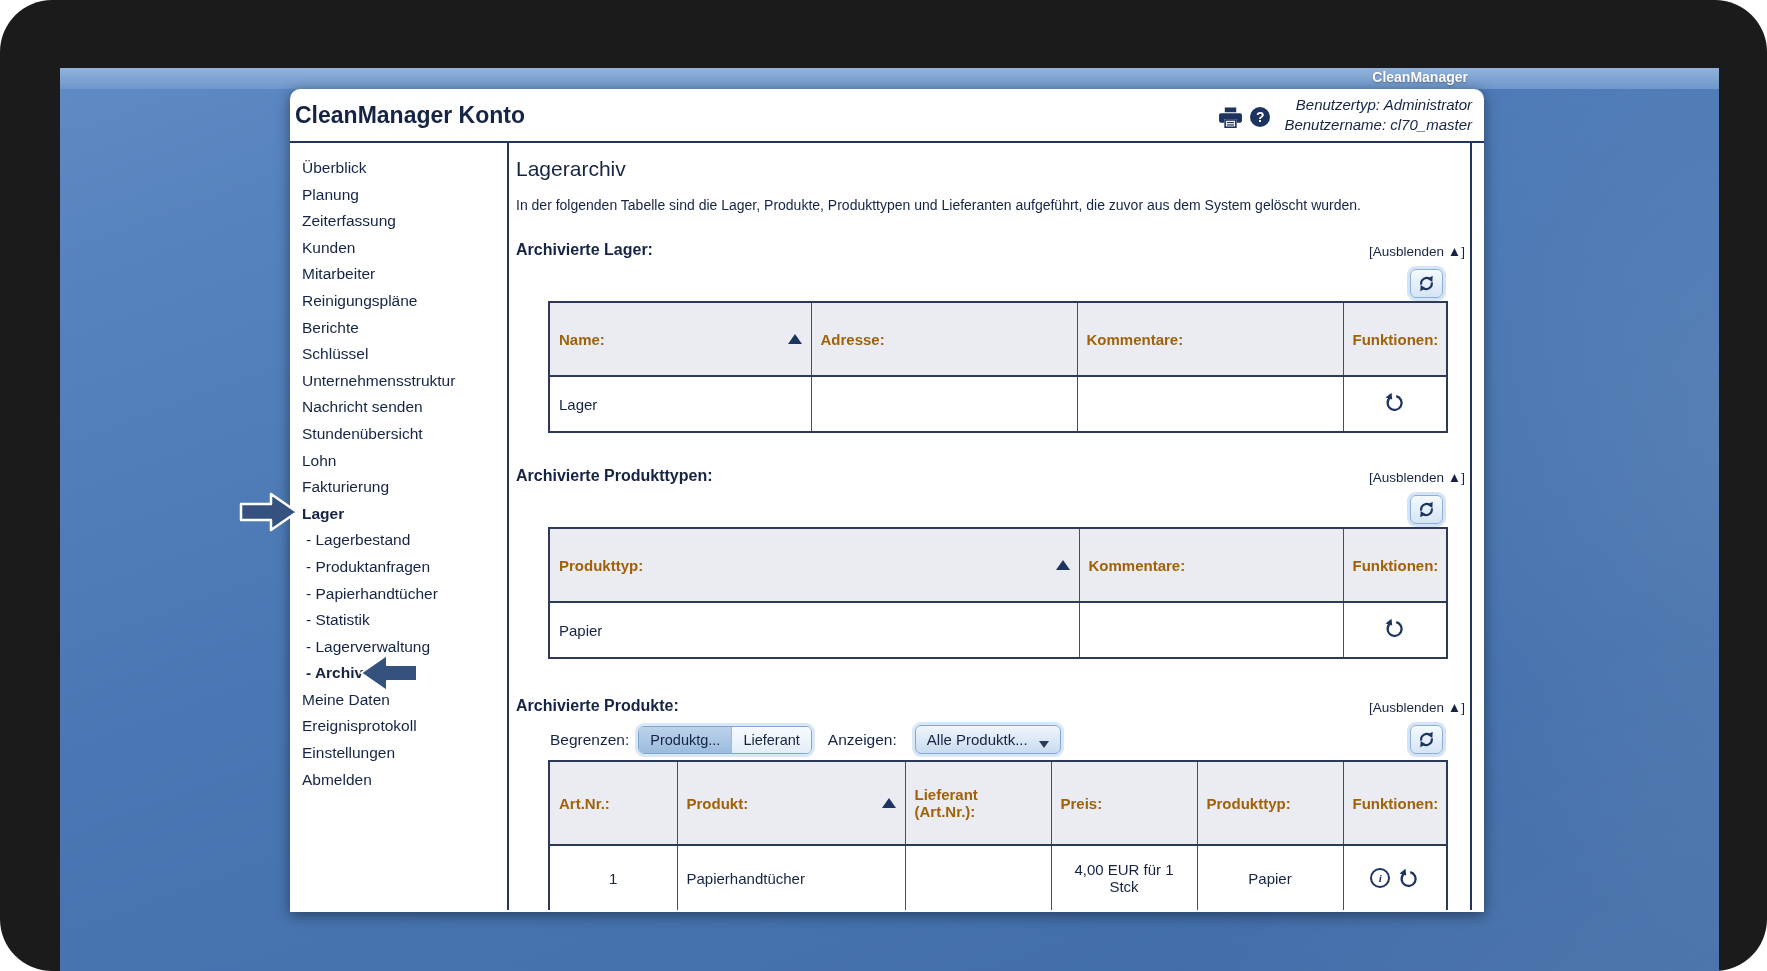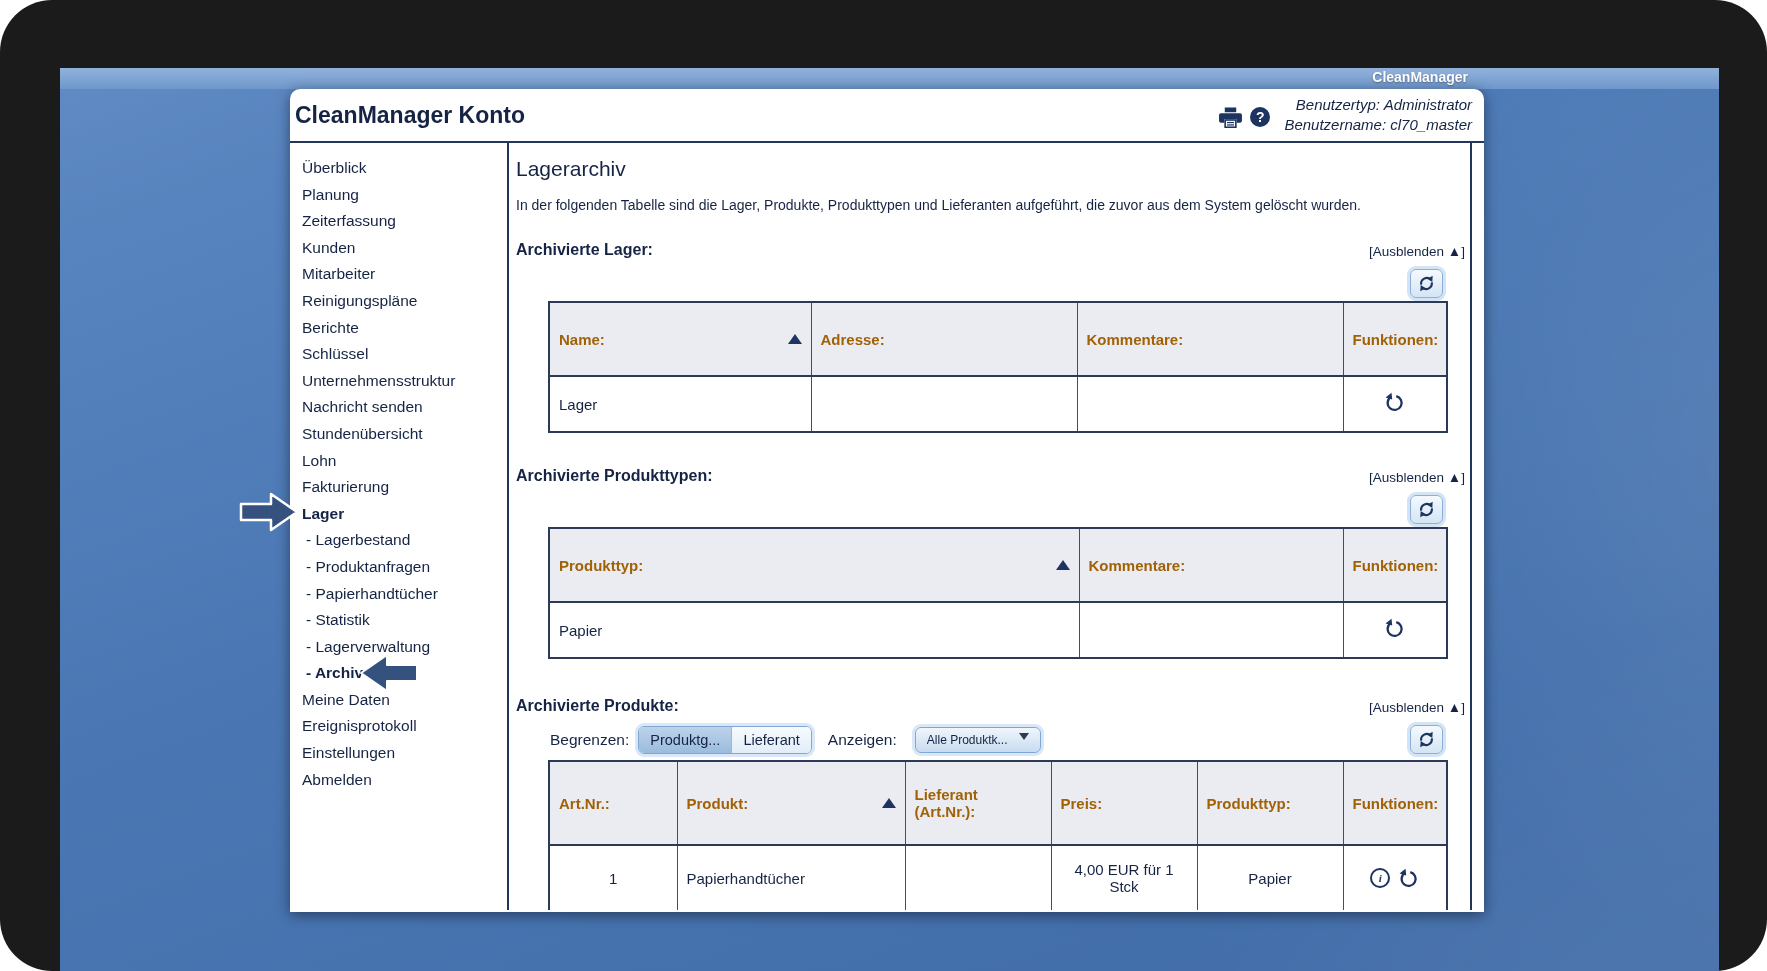--- a/index.html
+++ b/index.html
@@ -108,24 +108,24 @@
   }
 
   .filter-row{display:flex;align-items:center;margin:10px 22px 6px 34px;}
   .filter-label{font-size:15.5px;margin-right:9px;}
   .seg-control{display:flex;border:1px solid #7fa7d4;border-radius:6px;overflow:hidden;box-shadow:0 0 0 3px #d9e7f6;}
   .seg{padding:5px 11px;font-size:14.5px;cursor:pointer;color:#152444;white-space:nowrap;}
   .seg.selected{background:linear-gradient(#bdd2ea,#9bbcde);}
   .seg.unselected{background:linear-gradient(#f7fafd,#e2edf8);border-left:1px solid #9db8d8;}
   .anzeigen{margin-left:16px;}
   .dropdown{
-    display:flex;align-items:flex-start;gap:11px;padding:5px 11px;margin-left:9px;
+    display:flex;align-items:flex-end;gap:11px;padding:5px 11px;margin-left:9px;
     border:1px solid #7fa7d4;border-radius:6px;
     background:linear-gradient(#f0f6fc,#c8dbf0);box-shadow:0 0 0 3px #d9e7f6;
-    font-size:12px;cursor:pointer;white-space:nowrap;
+    font-size:15px;cursor:pointer;white-space:nowrap;
   }
 
   .annot{position:absolute;z-index:20;}
 </style>
 </head>
 <body>
 
 <div class="frame">
   <div class="desktop">
     <div class="os-titlebar">

